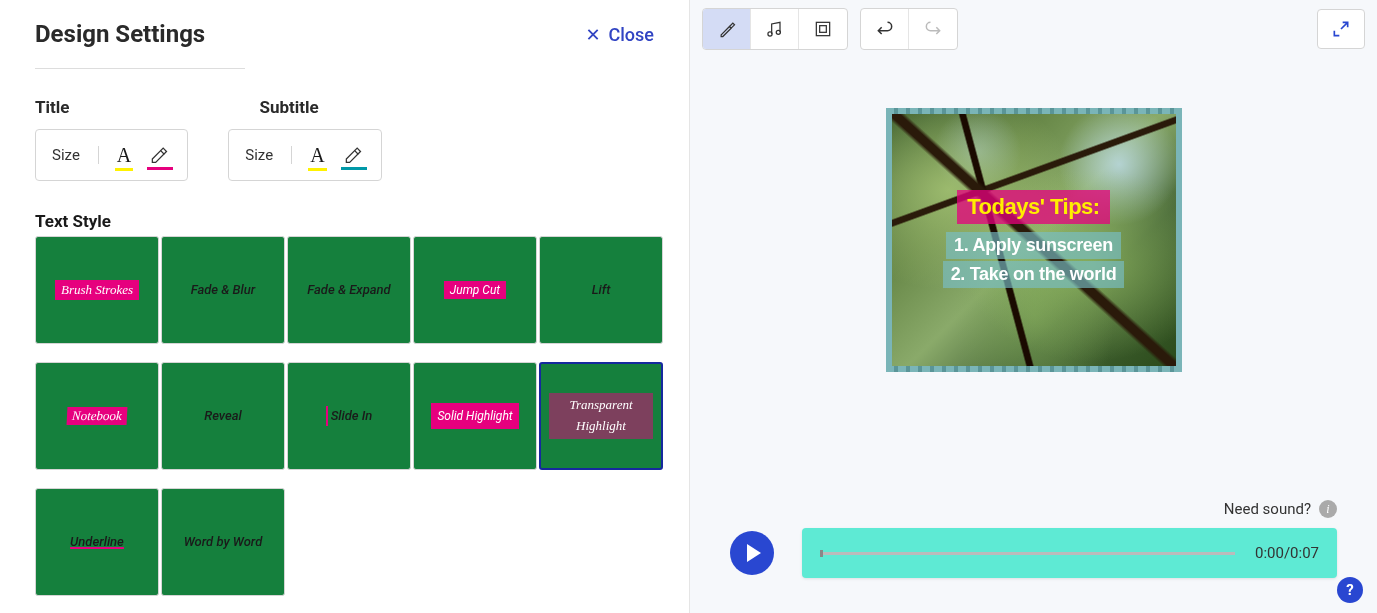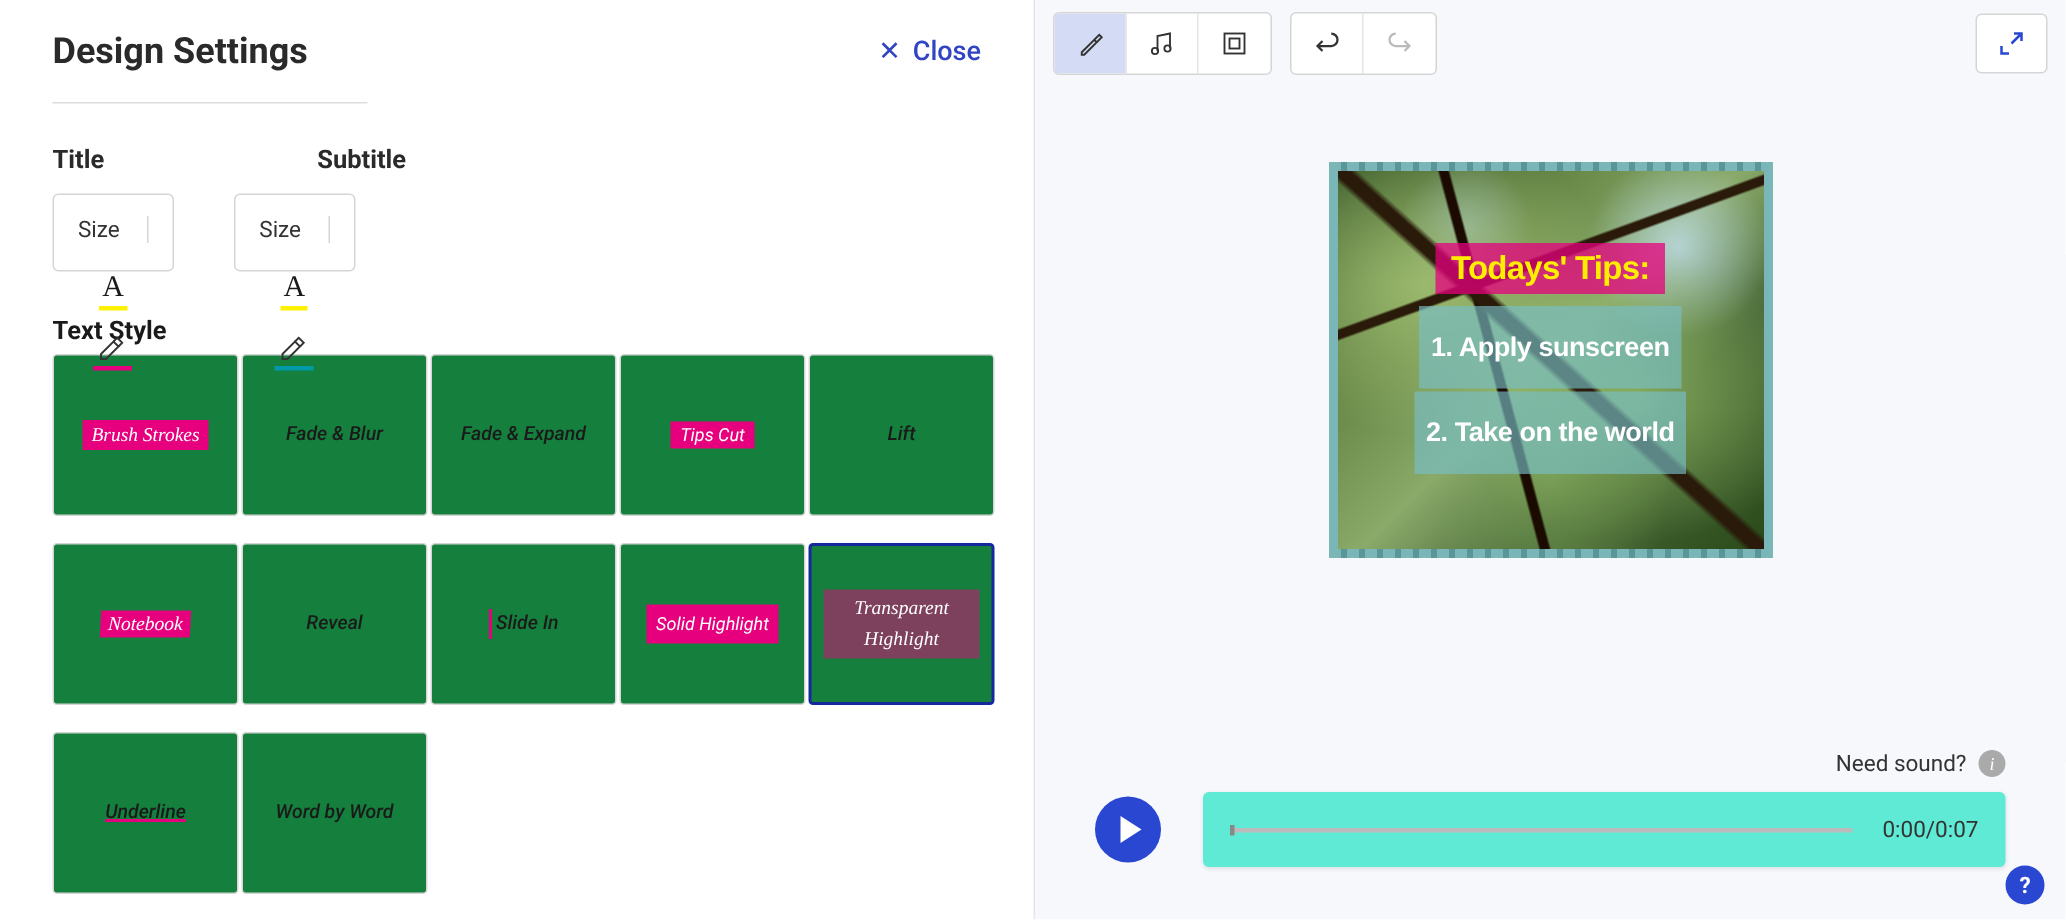--- a/index.html
+++ b/index.html
@@ -8,24 +8,24 @@
     .left-panel { width: 690px; padding: 20px 35px; border-right: 1px solid #e5e5e5; overflow-y: auto; }
     .right-panel { flex: 1; background: #f6f8fb; display: flex; flex-direction: column; position: relative; }
     
     .header-row { display: flex; justify-content: space-between; align-items: center; margin-bottom: 20px; }
     .page-title { font-size: 24px; font-weight: 700; color: #2a2a2a; }
     .close-link { display: flex; align-items: center; gap: 8px; color: #3144c3; font-size: 18px; font-weight: 500; cursor: pointer; }
     .close-x { font-size: 18px; font-weight: 300; }
     
     .divider-line { border-bottom: 1px solid #ddd; width: 210px; margin-bottom: 28px; }
     
-    .title-row { display: flex; gap: 60px; margin-bottom: 12px; }
+    .title-row { display: flex; gap: 108px; margin-bottom: 12px; }
     .section-label { font-size: 17px; font-weight: 700; color: #2a2a2a; }
     .size-controls { display: flex; gap: 40px; margin-bottom: 30px; }
-    .size-box { border: 1px solid #d5d5d5; border-radius: 4px; padding: 14px 16px; display: flex; align-items: center; gap: 18px; height: 52px; flex-direction: column; }
+    .size-box { border: 1px solid #d5d5d5; border-radius: 4px; padding: 14px 16px; display: flex; align-items: center; gap: 18px; height: 52px; }
     .size-label { font-size: 15px; color: #333; padding-right: 18px; border-right: 1px solid #d5d5d5; }
     .icon-a { font-size: 20px; font-weight: 400; font-family: Georgia, serif; position: relative; cursor: pointer; }
     .underline-yellow::after { content: ''; position: absolute; bottom: -4px; left: -2px; right: -2px; height: 3px; background: #fff200; }
     .icon-highlight { position: relative; cursor: pointer; display: inline-block; width: 22px; height: 22px; }
     .icon-highlight::after { content: ''; position: absolute; bottom: -4px; left: -2px; right: -2px; height: 3px; }
     .underline-pink::after { background: #e6007e; }
     .underline-teal::after { background: #0099a8; }
     
     .text-style-label { font-size: 17px; font-weight: 700; margin-bottom: 5px; }
     .text-style-desc { font-size: 16px; color: #444; margin-bottom: 20px; }
@@ -49,21 +49,21 @@
     .tool-btn:last-child { border-right: none; }
     .tool-btn.active { background: #d4dcf5; }
     .tool-spacer { flex: 1; }
     .tool-btn-single { width: 48px; height: 40px; display: flex; align-items: center; justify-content: center; cursor: pointer; border: 1px solid #d5d5d5; border-radius: 4px; background: #fff; }
     
     .canvas-area { flex: 1; display: flex; align-items: flex-start; justify-content: center; padding-top: 50px; }
     .preview { width: 296px; height: 264px; background: linear-gradient(135deg, #3a5a2a 0%, #6a8a4a 30%, #8aaa6a 50%, #4a6a3a 70%, #2a4a1a 100%); position: relative; display: flex; flex-direction: column; align-items: center; justify-content: center; border: 6px solid #7ab5b8; border-image: repeating-linear-gradient(90deg, #7ab5b8 0 8px, #5a9598 8px 12px) 6; }
     .preview-leaves { position: absolute; inset: 0; background: radial-gradient(ellipse at 20% 30%, rgba(170,200,120,0.8) 0%, transparent 40%), radial-gradient(ellipse at 70% 60%, rgba(150,190,100,0.7) 0%, transparent 45%), radial-gradient(ellipse at 50% 80%, rgba(130,170,90,0.6) 0%, transparent 40%), radial-gradient(circle at 80% 20%, rgba(200,230,255,0.7) 0%, transparent 20%), radial-gradient(circle at 30% 15%, rgba(180,210,250,0.5) 0%, transparent 15%); }
     .preview-branches { position: absolute; inset: 0; background: linear-gradient(42deg, transparent 48%, #2a1a0a 49%, #2a1a0a 51%, transparent 52%), linear-gradient(75deg, transparent 38%, #1a0a00 38.5%, #1a0a00 40%, transparent 40.5%), linear-gradient(-20deg, transparent 68%, #2a1a0a 68.5%, #2a1a0a 70%, transparent 70.5%); }
     .preview-title { background: rgba(230,0,126,0.75); color: #ffee00; font-weight: 800; font-size: 22px; padding: 4px 10px; font-family: 'Arial Narrow', sans-serif; z-index: 2; margin-bottom: 8px; letter-spacing: -0.5px; }
-    .preview-line { background: rgba(120,190,200,0.65); color: #fff; font-weight: 700; font-size: 18px; padding: 17px 8px; font-family: 'Arial Narrow', sans-serif; z-index: 2; margin-bottom: 2px; letter-spacing: -0.3px; }
+    .preview-line { background: rgba(120,190,200,0.65); color: #fff; font-weight: 700; font-size: 18px; padding: 3px 8px; font-family: 'Arial Narrow', sans-serif; z-index: 2; margin-bottom: 2px; letter-spacing: -0.3px; }
     
     .bottom-bar { position: absolute; bottom: 35px; left: 0; right: 0; padding: 0 40px; }
     .sound-row { display: flex; justify-content: flex-end; align-items: center; gap: 8px; margin-bottom: 10px; }
     .sound-text { font-size: 15px; color: #333; }
     .info-badge { width: 18px; height: 18px; border-radius: 50%; background: #aaa; color: #fff; display: flex; align-items: center; justify-content: center; font-size: 12px; font-style: italic; font-family: Georgia, serif; cursor: pointer; }
     .play-row { display: flex; align-items: center; gap: 28px; }
     .play-btn { width: 44px; height: 44px; border-radius: 50%; background: #2947d1; display: flex; align-items: center; justify-content: center; cursor: pointer; }
     .play-triangle { width: 0; height: 0; border-left: 14px solid #fff; border-top: 9px solid transparent; border-bottom: 9px solid transparent; margin-left: 4px; }
     .timeline { flex: 1; background: #5eead4; border-radius: 4px; box-shadow: 0 1px 3px rgba(0,0,0,0.1); padding: 16px 18px; display: flex; align-items: center; gap: 20px; }
     .track { flex: 1; height: 3px; background: #bbb; position: relative; }
@@ -122,21 +122,21 @@
     <div class="style-card">
         <span class="style-text highlight-pink">Brush Strokes</span>
       </div>
     <div class="style-card">
         <span class="style-text plain">Fade &amp; Blur</span>
       </div>
     <div class="style-card">
         <span class="style-text plain">Fade &amp; Expand</span>
       </div>
     <div class="style-card">
-        <span class="style-text highlight-pink" style="font-family:inherit;font-style:italic;font-size:12px">Tips Cut</span>
+        <span class="style-text highlight-pink" style="font-family:inherit;font-style:italic;font-size:12px">Jump Cut</span>
       </div>
     <div class="style-card">
         <span class="style-text plain">Lift</span>
       </div>
     <div class="style-card">
         <span class="style-text notebook">Notebook</span>
       </div>
     <div class="style-card">
         <span class="style-text plain">Reveal</span>
       </div>

